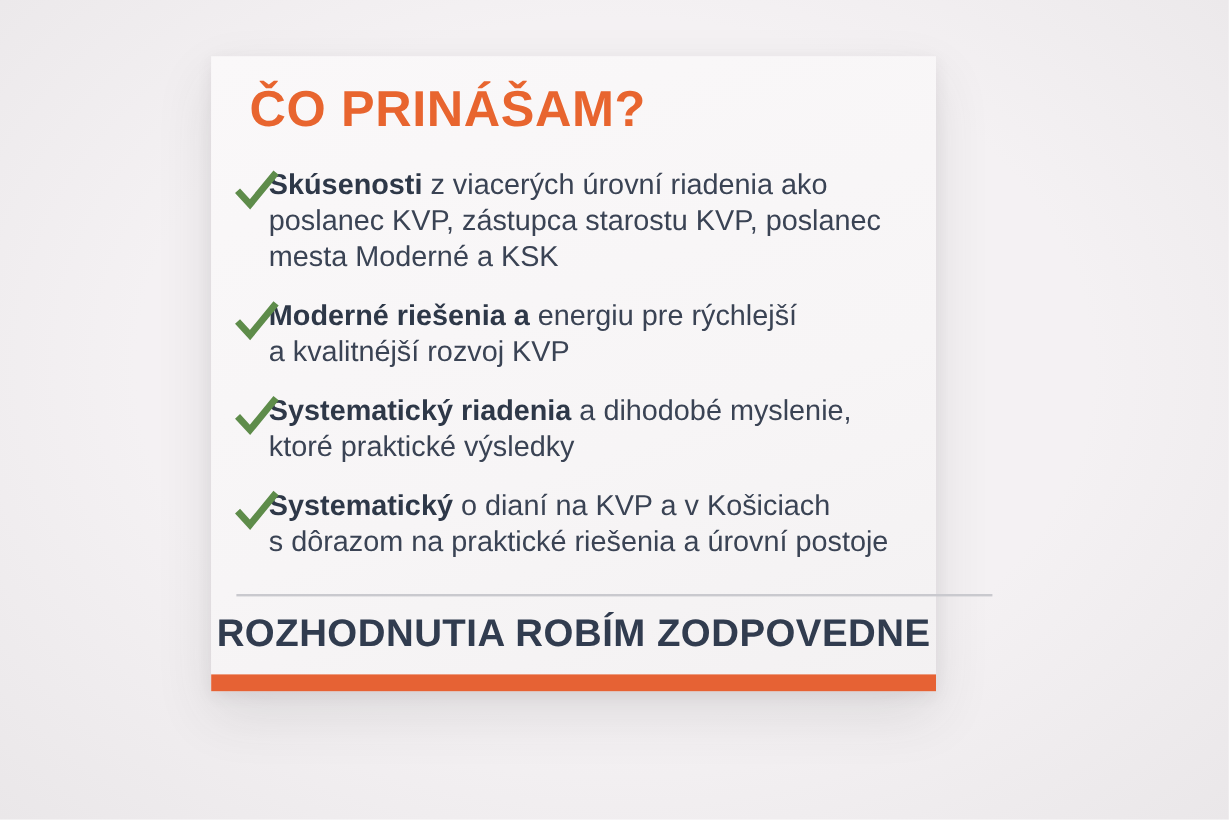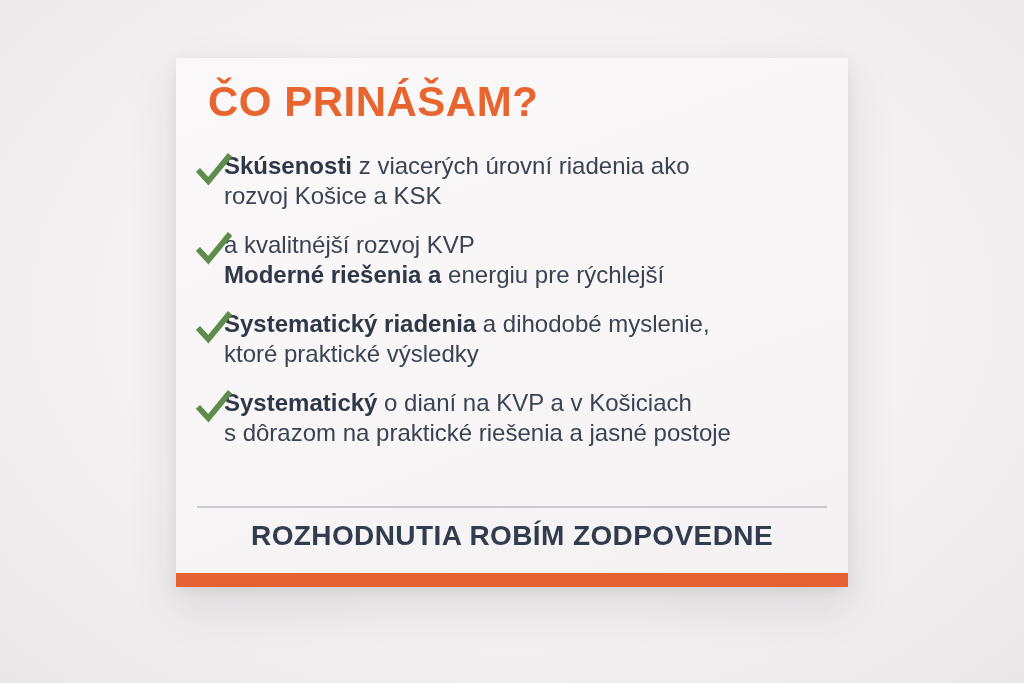--- a/index.html
+++ b/index.html
@@ -10,22 +10,22 @@
     width: 1024px;
     height: 683px;
     overflow: hidden;
     position: relative;
     font-family: "Liberation Sans", "DejaVu Sans", sans-serif;
     background: radial-gradient(ellipse at 50% 45%, #f4f1f3 55%, #eae7e9 100%);
   }
   .card {
     position: absolute;
     left: 176px;
-    top: 58px;
-    width: 672px;
+    top: 47px;
+    width: 604px;
     height: 529px;
     background: linear-gradient(160deg, #faf8f9 0%, #f7f5f6 60%, #f3f1f2 100%);
     box-shadow: 0 20px 45px rgba(60,55,60,0.12), 0 4px 12px rgba(60,55,60,0.08);
     box-sizing: border-box;
   }
   .card-title {
     position: absolute;
     left: 32px;
     top: 20px;
     font-size: 42px;
@@ -69,21 +69,21 @@
     width: 630px;
     height: 0;
     border-top: 2px solid #c9c9ce;
   }
   .slogan {
     position: absolute;
     left: 0;
     top: 462px;
     width: 100%;
     text-align: center;
-    font-size: 28px;
+    font-size: 32px;
     font-weight: 800;
     letter-spacing: 0.4px;
     color: #313C4F;
   }
   .accent-bar {
     position: absolute;
     left: 0;
     bottom: 0;
     width: 100%;
     height: 14px;
@@ -96,48 +96,49 @@
 <div class="card">
   <div class="card-title">ČO PRINÁŠAM?</div>
 
   <div class="benefits">
       <div class="benefit">
         <svg class="check" viewBox="0 0 40 36">
           <polyline points="3,19 14,31 37,3" fill="none" stroke="#5E8C4A" stroke-width="6" stroke-linecap="butt" stroke-linejoin="miter"></polyline>
         </svg>
         <div>
           <div class="benefit-line"><strong>Skúsenosti</strong> z viacerých úrovní riadenia ako</div>
-          <div class="benefit-line">rozvoj Košice a KSK</div>
+          <div class="benefit-line">poslanec KVP, zástupca starostu KVP, poslanec</div>
+          <div class="benefit-line">mesta Moderné a KSK</div>
         </div>
       </div>
       <div class="benefit">
         <svg class="check" viewBox="0 0 40 36">
           <polyline points="3,19 14,31 37,3" fill="none" stroke="#5E8C4A" stroke-width="6" stroke-linecap="butt" stroke-linejoin="miter"></polyline>
         </svg>
         <div>
+          <div class="benefit-line"><strong>Moderné riešenia a</strong> energiu pre rýchlejší</div>
           <div class="benefit-line">a kvalitnéjší rozvoj KVP</div>
-          <div class="benefit-line"><strong>Moderné riešenia a</strong> energiu pre rýchlejší</div>
         </div>
       </div>
       <div class="benefit">
         <svg class="check" viewBox="0 0 40 36">
           <polyline points="3,19 14,31 37,3" fill="none" stroke="#5E8C4A" stroke-width="6" stroke-linecap="butt" stroke-linejoin="miter"></polyline>
         </svg>
         <div>
           <div class="benefit-line"><strong>Systematický riadenia</strong> a dihodobé myslenie,</div>
           <div class="benefit-line">ktoré praktické výsledky</div>
         </div>
       </div>
       <div class="benefit">
         <svg class="check" viewBox="0 0 40 36">
           <polyline points="3,19 14,31 37,3" fill="none" stroke="#5E8C4A" stroke-width="6" stroke-linecap="butt" stroke-linejoin="miter"></polyline>
         </svg>
         <div>
           <div class="benefit-line"><strong>Systematický</strong> o dianí na KVP a v Košiciach</div>
-          <div class="benefit-line">s dôrazom na praktické riešenia a jasné postoje</div>
+          <div class="benefit-line">s dôrazom na praktické riešenia a úrovní postoje</div>
         </div>
       </div>
     </div>
 
   <div class="divider"></div>
 
   <div class="slogan">ROZHODNUTIA ROBÍM ZODPOVEDNE</div>
 
   <div class="accent-bar"></div>
 </div>

